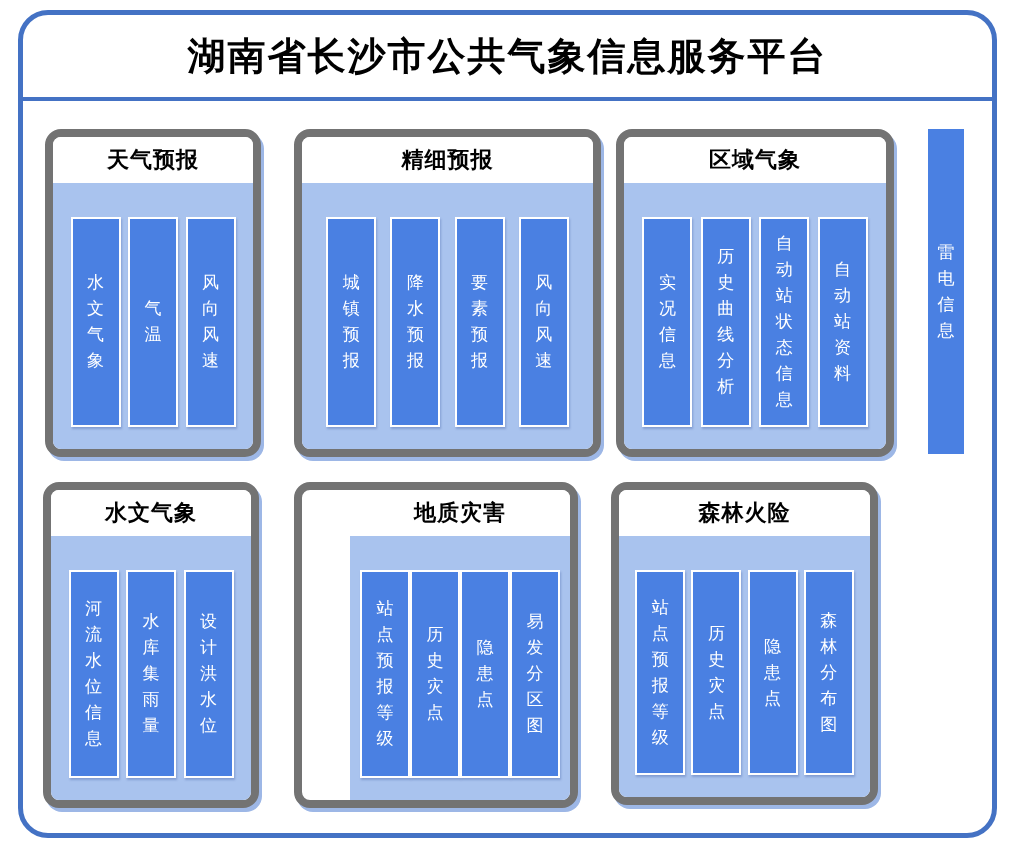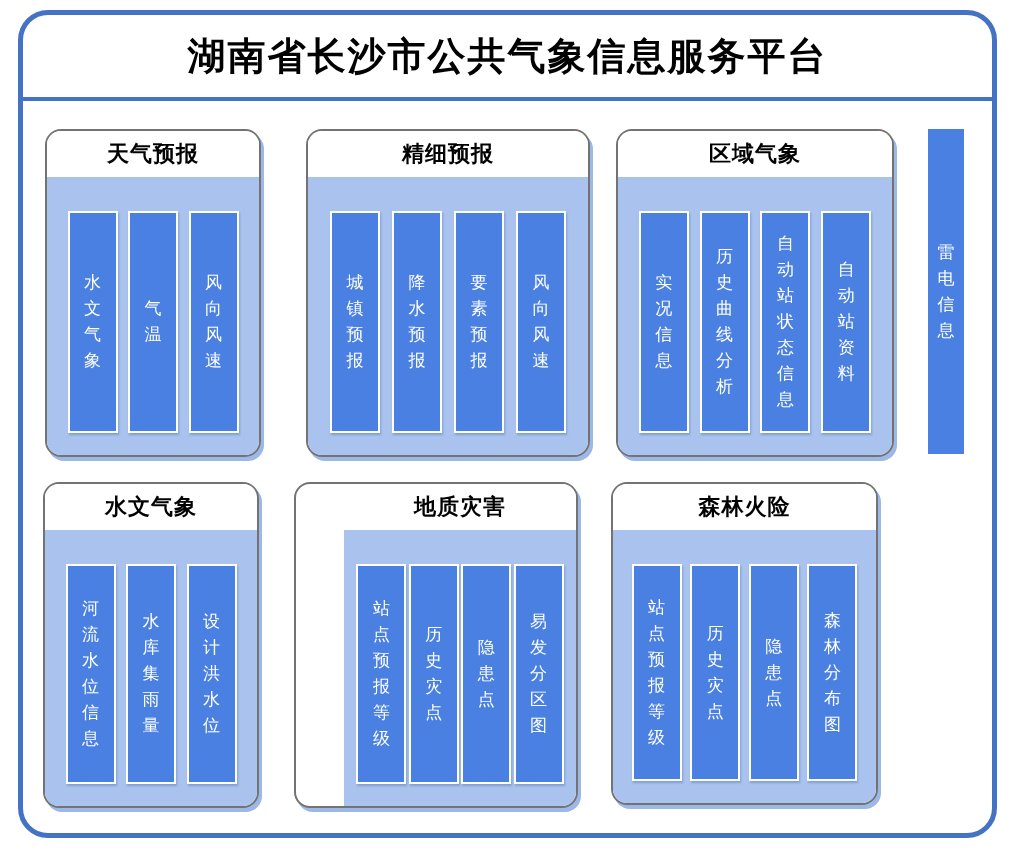--- a/index.html
+++ b/index.html
@@ -18,21 +18,21 @@
     border-bottom: 4px solid #4472C4;
     display: flex; align-items: center; justify-content: center;
   }
   .frame-title {
     font-size: 38px; font-weight: bold; color: #000000; letter-spacing: 2px;
   }
   .frame-body { position: relative; flex: 1; }
 
   .panel {
     position: absolute; box-sizing: border-box;
-    border: 2px solid #737373; border-radius: 16px;
+    border: 8px solid #737373; border-radius: 16px;
     background: #ffffff; overflow: hidden;
     box-shadow: 3px 4px 0 #9DB7E6;
     display: flex; flex-direction: column;
   }
   .panel-header {
     flex: 0 0 46px; background: #ffffff;
     display: flex; align-items: center; justify-content: center;
     font-size: 22px; font-weight: bold; color: #000000; letter-spacing: 1px;
   }
   .panel-body {
@@ -50,21 +50,21 @@
   .bar-label {
     width: 1.25em; word-break: break-all; text-align: center;
     font-size: 17px; line-height: 26px; color: #ffffff; font-weight: 500;
   }
   .side-bar {
     position: absolute; background: #4A80E2;
     display: flex; align-items: center; justify-content: center;
   }
   
   #p0 { left: 22px;  top: 28px;  width: 216px; height: 328px; }
-  #p1 { left: 271px; top: 28px;  width: 284px; height: 328px; margin-left: 12px; }
+  #p1 { left: 271px; top: 28px;  width: 307px; height: 328px; }
   #p2 { left: 593px; top: 28px;  width: 278px; height: 328px; }
   #p3 { left: 20px;  top: 381px; width: 216px; height: 326px; }
   #p4 { left: 271px; top: 381px; width: 284px; height: 326px; padding-left: 48px; }
   #p5 { left: 588px; top: 381px; width: 267px; height: 323px; }
   #lightning { left: 905px; top: 28px; width: 36px; height: 325px; }
 </style>
 </head>
 <body>
 
 <div class="frame">

